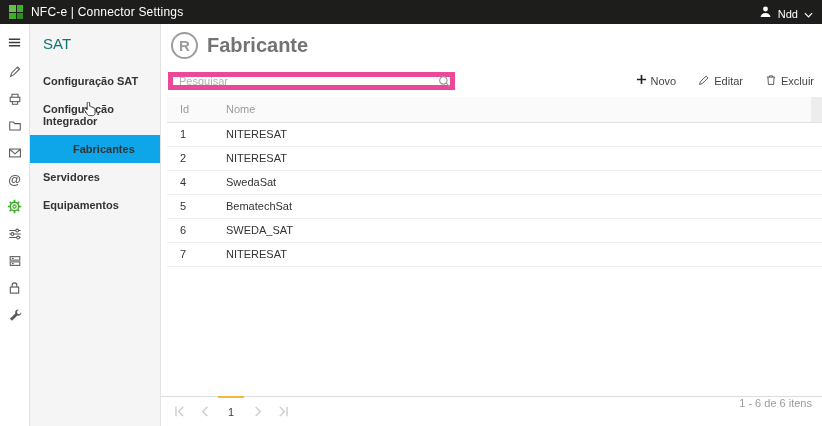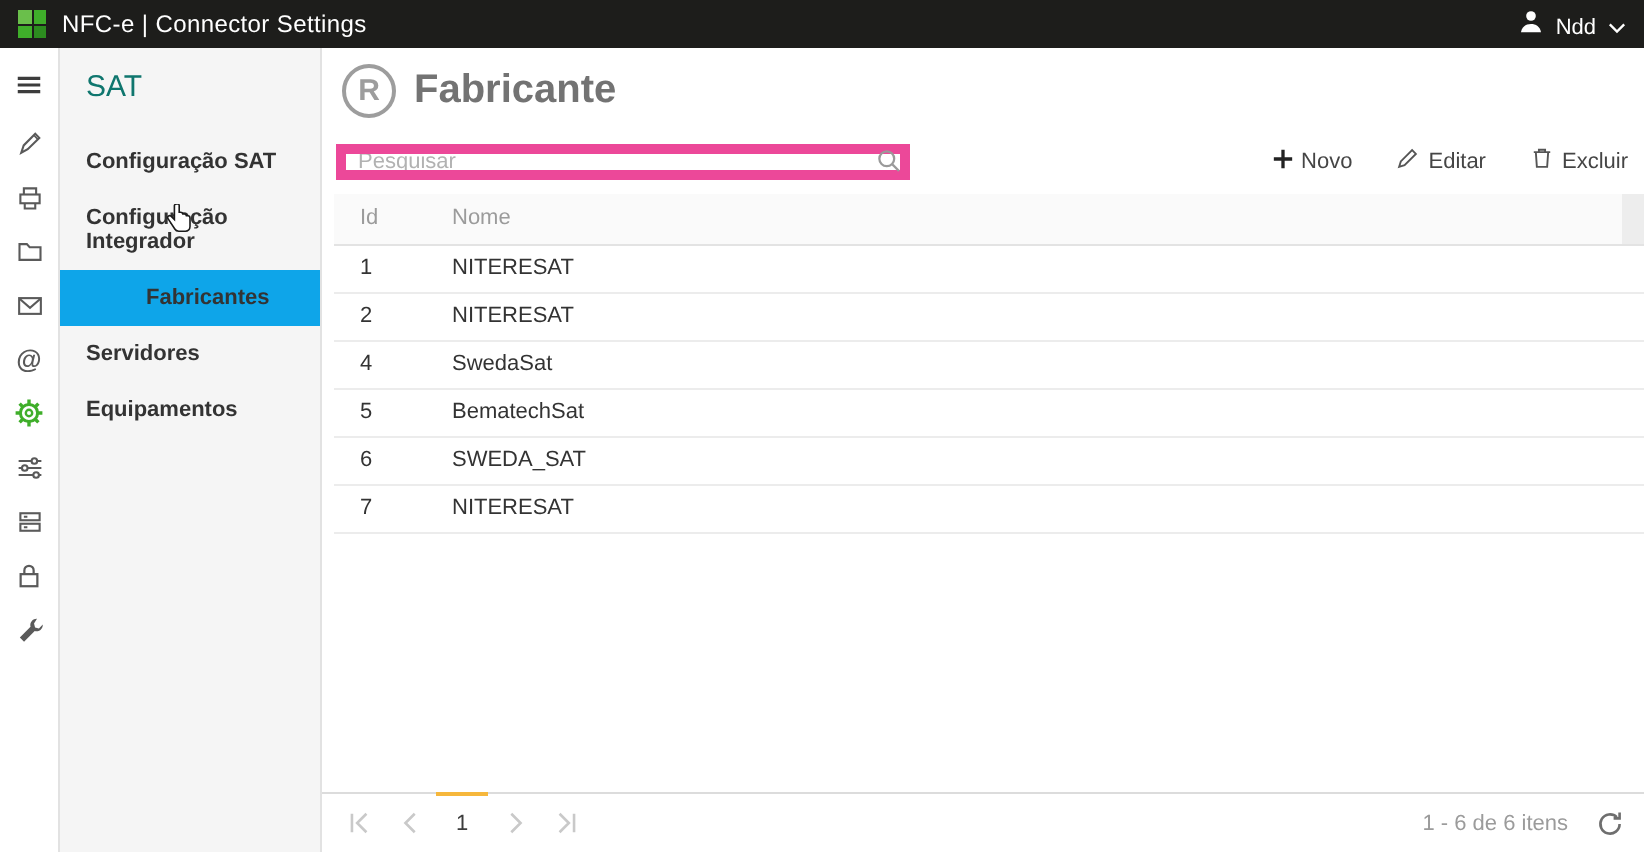--- a/index.html
+++ b/index.html
@@ -58,21 +58,21 @@
   tbody td { height:24px; border-bottom:1px solid #ececec; color:#333; padding:0 0 0 13px;
              white-space:nowrap; overflow:hidden; }
   tbody tr { cursor:pointer; }
 
   
   .pager { height:30px; border-top:1px solid #dcdcdc; display:flex; align-items:stretch; padding:0 10px 0 5px;
            font-size:11px; color:#9b9b9b; background:#fff; }
   .pg-btn { width:26px; display:flex; align-items:center; justify-content:center; cursor:default; }
   .pg-current { width:26px; display:flex; align-items:center; justify-content:center; color:#3c3c3c;
                 border-top:2px solid #f6b73c; margin-top:-1px; cursor:pointer; }
-  .pager-right { margin-left:auto; display:flex; align-items:center; gap:14px; }
+  .pager-right { margin-left:auto; display:flex; align-items:center; gap:26px;flex-direction:column; }
   .pager-info { color:#9b9b9b; }
   .refresh-btn { display:flex; align-items:center; cursor:pointer; }
 
   .cursor { position:absolute; left:83px; top:102px; pointer-events:none; z-index:10; }
 </style>
 </head>
 <body>
 
 <div class="app">
 

